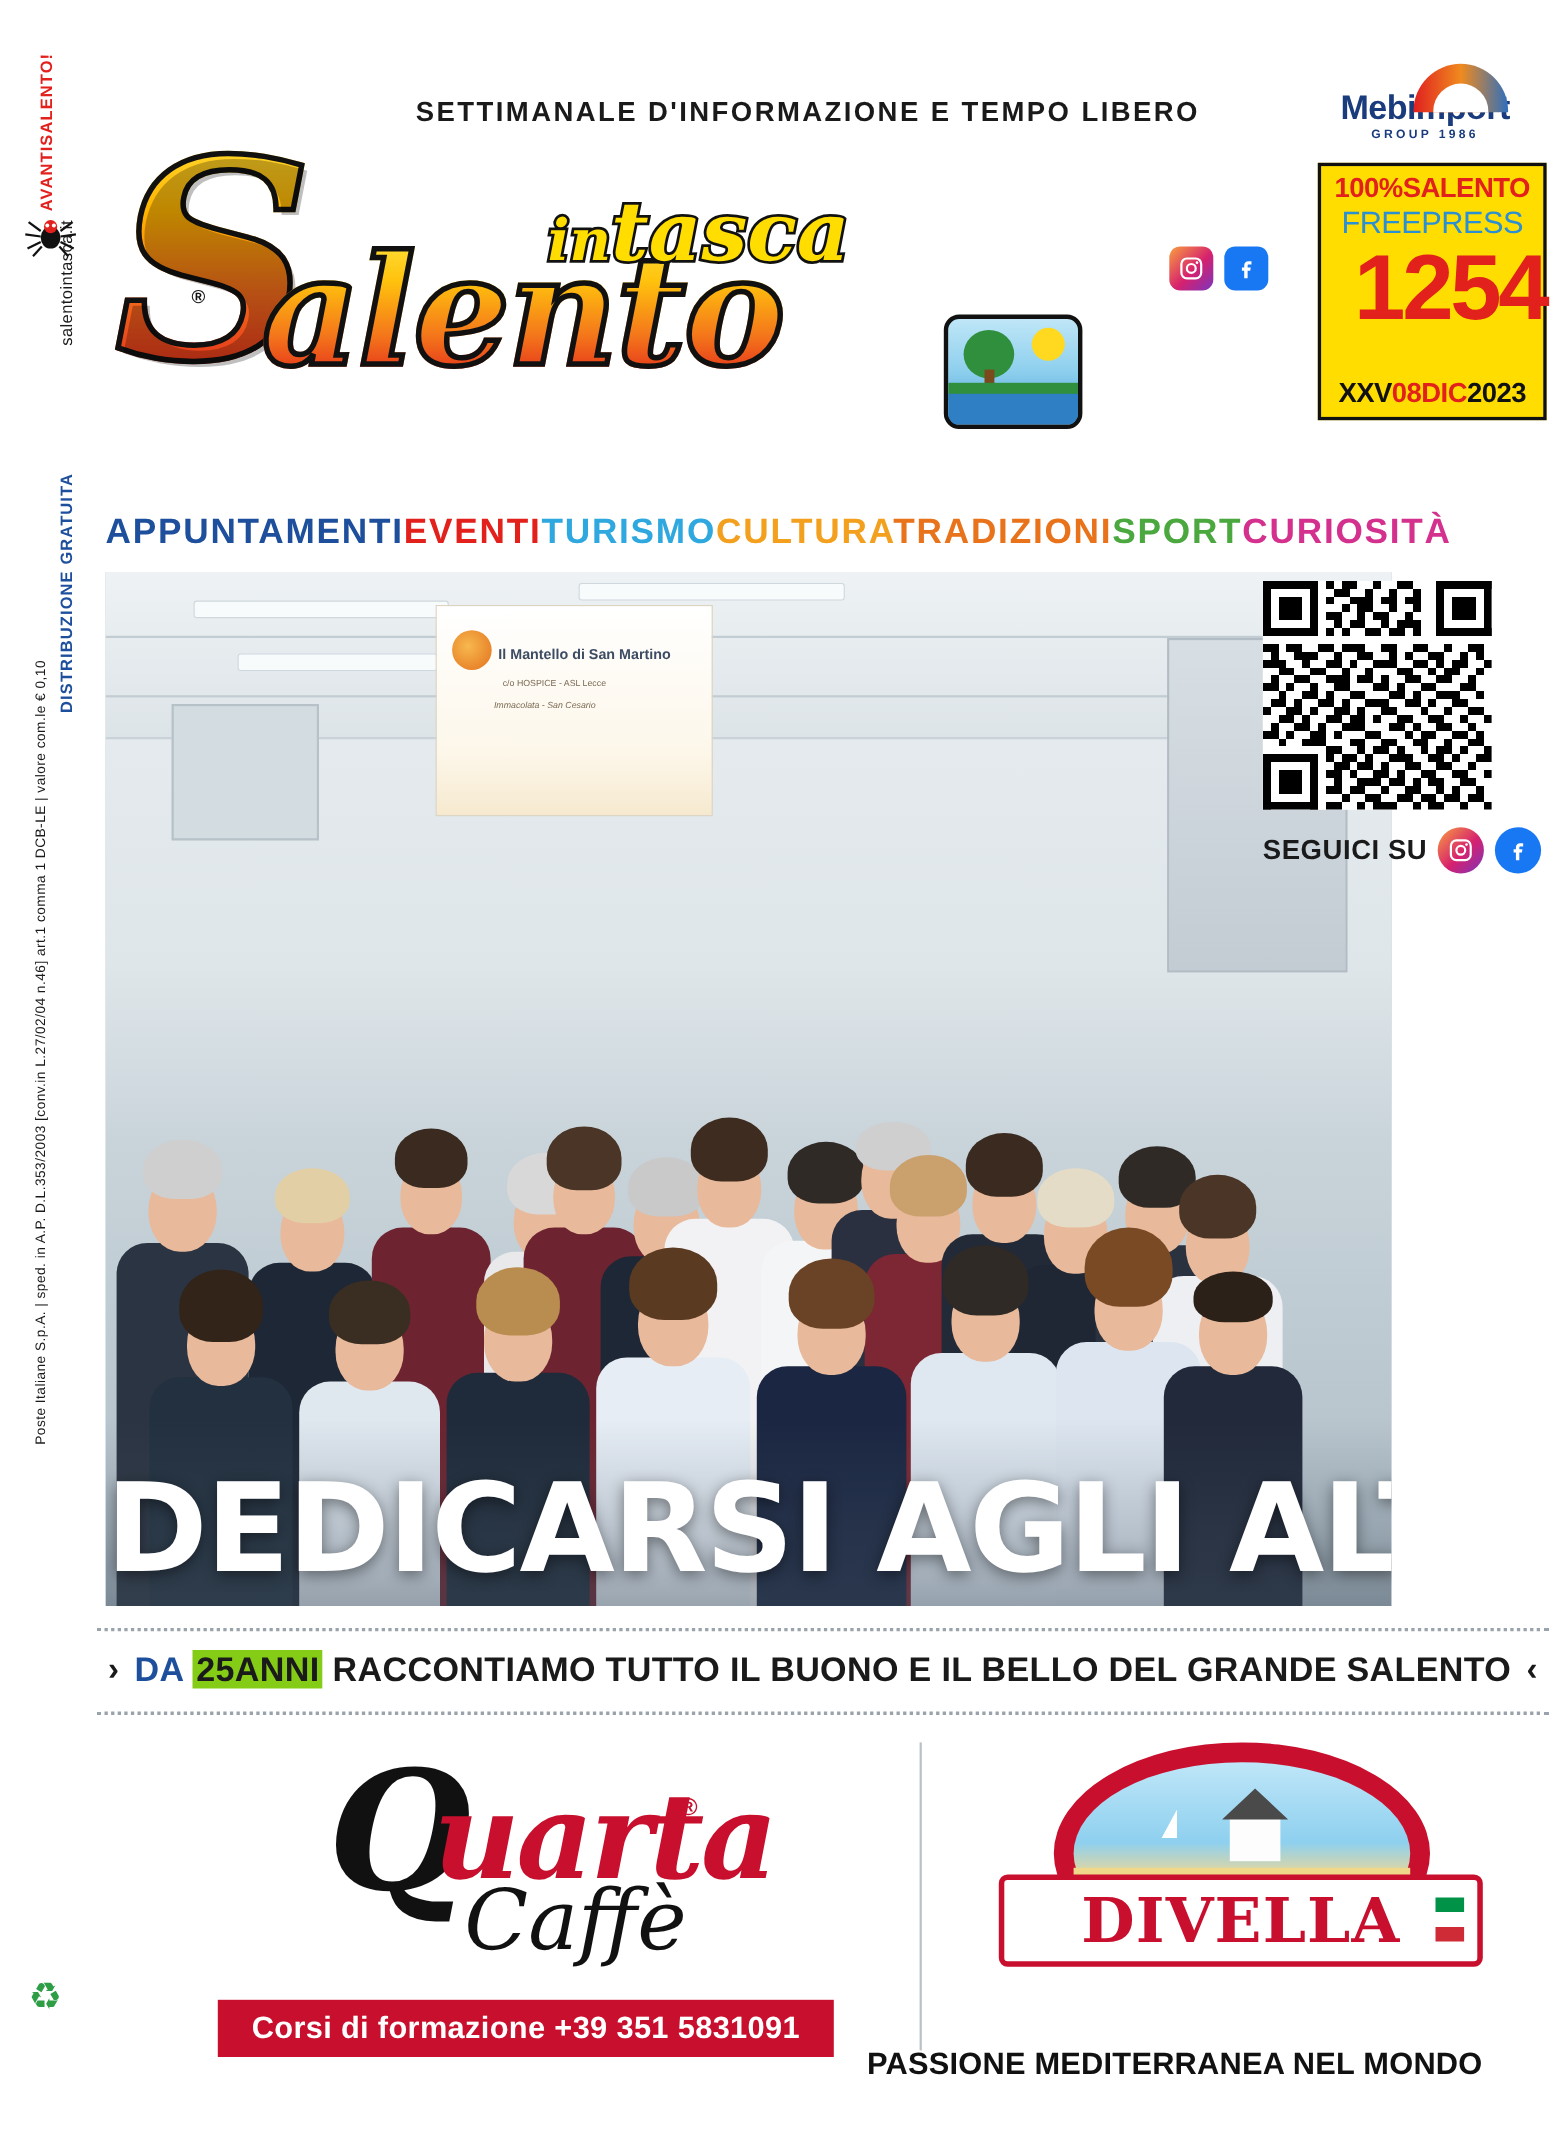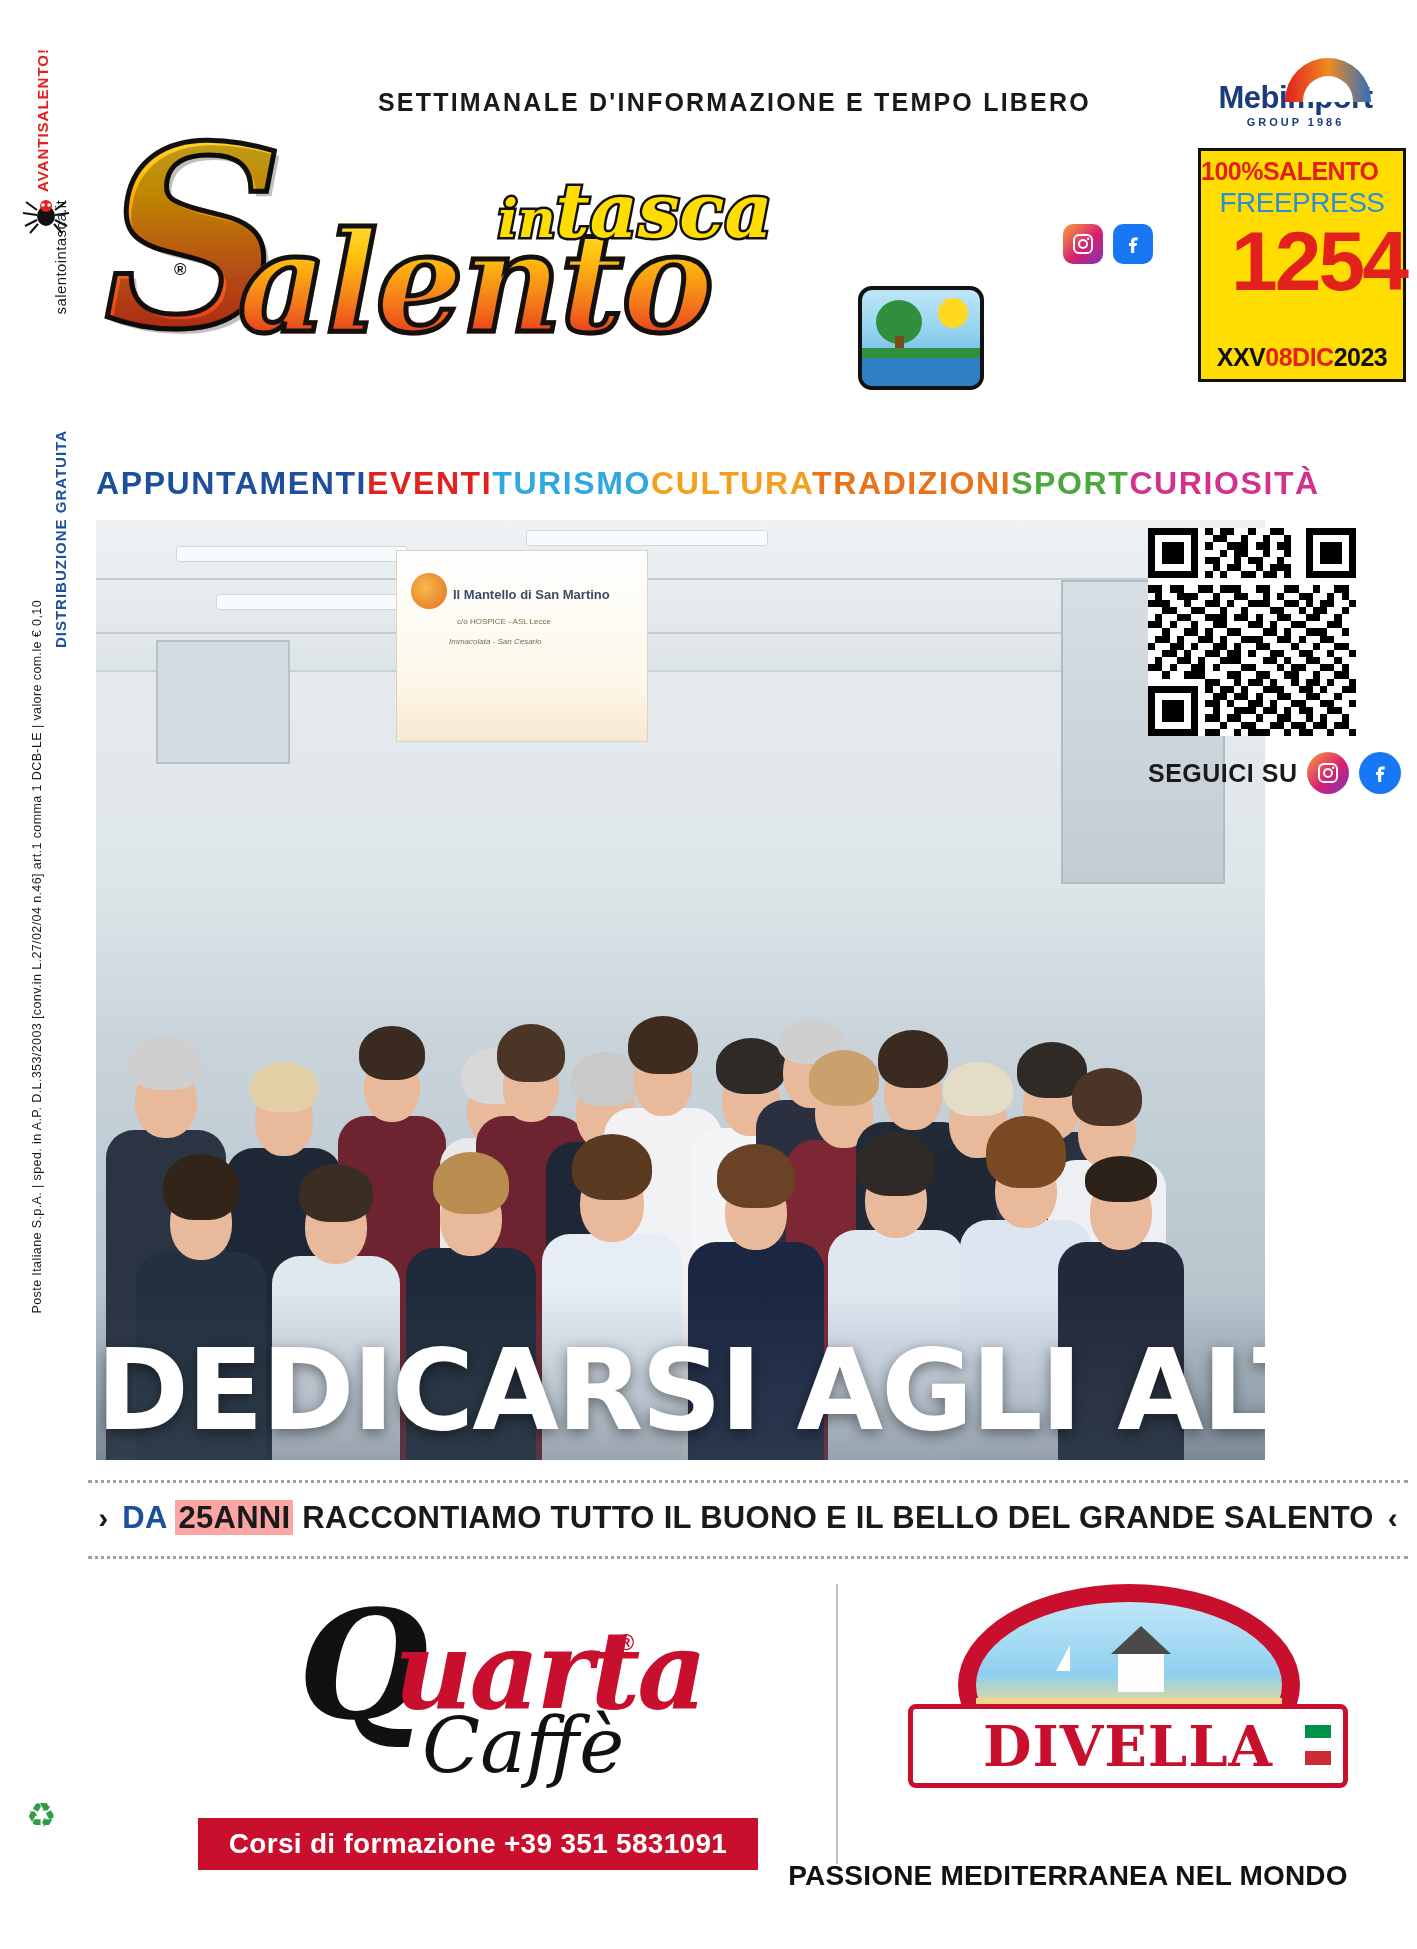--- a/index.html
+++ b/index.html
@@ -255,20 +255,21 @@
     left: 1110px;
     top: 112px;
     width: 202px;
     height: 228px;
     background: #ffdd00;
     border: 3px solid #111;
   }
   .issue-100 {
     position: absolute;
     left: 0; top: 6px; width: 202px;
+    text-align: center;
     font-size: 25px; font-weight: bold;
     color: #e2201c;
     letter-spacing: -0.5px;
   }
   .issue-free {
     position: absolute;
     left: 0; top: 36px; width: 202px;
     text-align: center;
     font-size: 28px; font-weight: normal;
     color: #2b8fd4;
@@ -458,21 +459,21 @@
   }
   .strip-text {
     font-size: 31px;
     font-weight: bold;
     color: #1a1a1a;
     letter-spacing: 0.3px;
     white-space: nowrap;
   }
   .strip-text .blue { color: #1d4f9c; }
   .strip-hl {
-    background: #fca5a5;
+    background: #84cc16;
     padding: 0 3px;
     color: #1a1a1a;
   }
   .chev { font-size: 30px; color: #1a1a1a; font-weight: bold; }
   .dotline {
     position: absolute;
     left: 88px;
     width: 1320px;
     height: 0;
     border-top: 3px dotted #9aa3ab;

